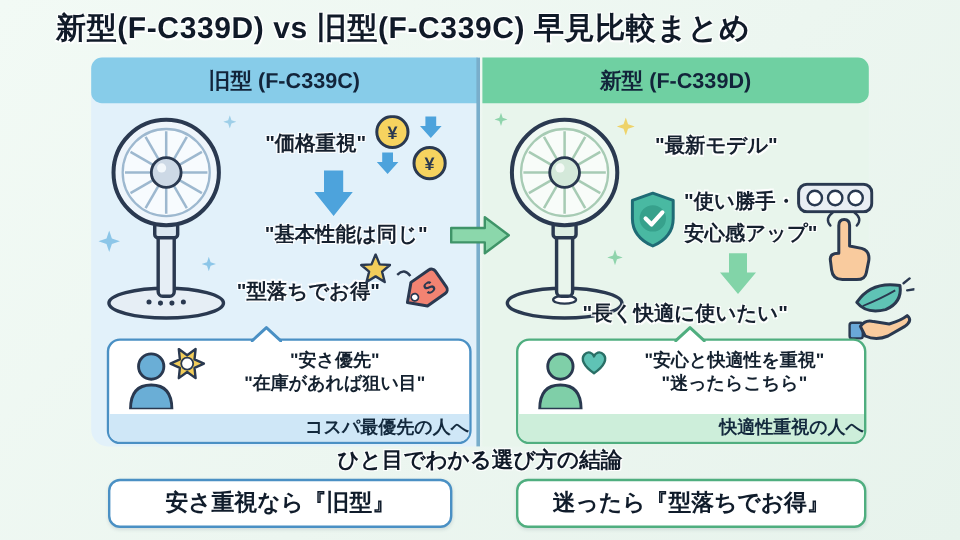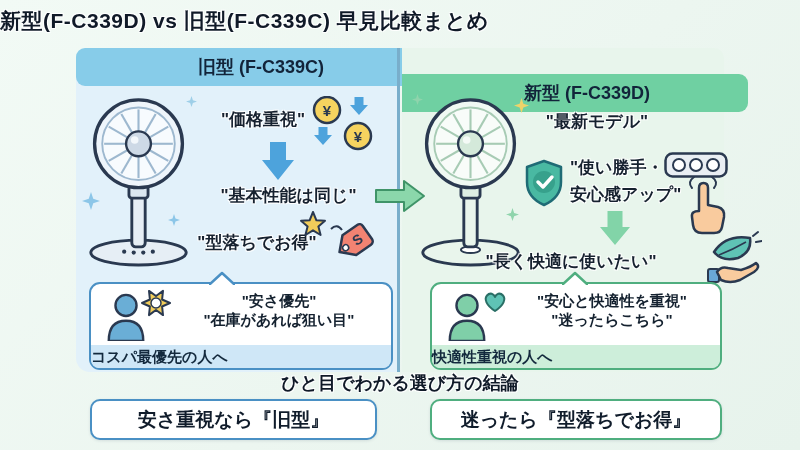--- a/index.html
+++ b/index.html
@@ -2,36 +2,36 @@
 <html><head>
 <meta charset="utf-8">
 <style>
   html,body{margin:0;padding:0;}
   body{font-family:"Liberation Sans","DejaVu Sans",sans-serif;}
   .canvas{position:relative;width:800px;height:450px;overflow:hidden;
     background:linear-gradient(135deg,#f2faf5 0%,#ecf6f0 55%,#e7f3ec 100%);}
   .abs{position:absolute;}
   .halo{text-shadow:-1px -1px 0 rgba(255,255,255,.85),1px -1px 0 rgba(255,255,255,.85),
         -1px 1px 0 rgba(255,255,255,.85),1px 1px 0 rgba(255,255,255,.85);}
-  .title{top:7px;left:0;width:672px;font-size:21px;font-weight:700;
+  .title{top:7px;left:0;width:672px;text-align:center;font-size:25px;font-weight:700;
     color:#101a28;letter-spacing:.5px;}
   .panel{top:48px;width:322px;height:324px;}
   .panel-old{left:76px;background:#e2f1fa;border-radius:10px 0 0 14px;}
   .panel-new{left:402px;background:#e8f5ec;border-radius:0 10px 14px 0;}
   .panel-hdr{top:0;left:0;width:100%;height:38px;line-height:38px;text-align:center;
-    font-size:18px;font-weight:700;color:#12243a;padding-left:24px;}
+    font-size:18px;font-weight:700;color:#12243a;}
   .hdr-old{background:#87cce9;border-radius:9px 0 0 9px;}
-  .hdr-new{background:#6fd0a2;border-radius:0 9px 9px 0;margin-top:26px;}
+  .hdr-new{background:#6fd0a2;border-radius:0 9px 9px 0;}
   .divider{left:397px;top:48px;width:3px;height:324px;background:#79aecb;z-index:1;}
   .lbl{font-weight:700;color:#16212f;font-size:17px;white-space:nowrap;}
   .bubble{height:84px;background:#ffffff;border-radius:11px;z-index:2;}
   .bubble-old{left:13px;top:234px;width:300px;border:2.5px solid #4a90c4;}
   .bubble-new{left:28px;top:234px;width:288px;border:2.5px solid #4fae7f;}
   .bubble-lines{top:7px;font-size:15px;font-weight:700;color:#14212f;line-height:19px;text-align:center;}
-  .bubble-footer{left:0;right:0;bottom:0;height:23px;line-height:23px;text-align:left;
+  .bubble-footer{left:0;right:0;bottom:0;height:23px;line-height:23px;text-align:right;
     font-size:15px;font-weight:700;color:#13293d;border-radius:0 0 8px 8px;}
   .footer-old{background:#cfe7f7;}
   .footer-new{background:#cdeeda;}
   .tail{top:-13px;width:26px;height:14px;}
   .heading{top:371px;left:0;width:800px;text-align:center;font-size:18px;font-weight:700;color:#101a28;}
   .cbox{top:399px;height:37px;background:#fff;border-radius:10px;text-align:center;
     font-size:19px;font-weight:700;color:#101c2b;line-height:37px;
     box-shadow:0 1px 3px rgba(30,60,80,.12);}
   .cbox-old{left:90px;width:283px;border:2.5px solid #4a90c4;}
   .cbox-new{left:430px;width:288px;border:2.5px solid #4fae7f;}

